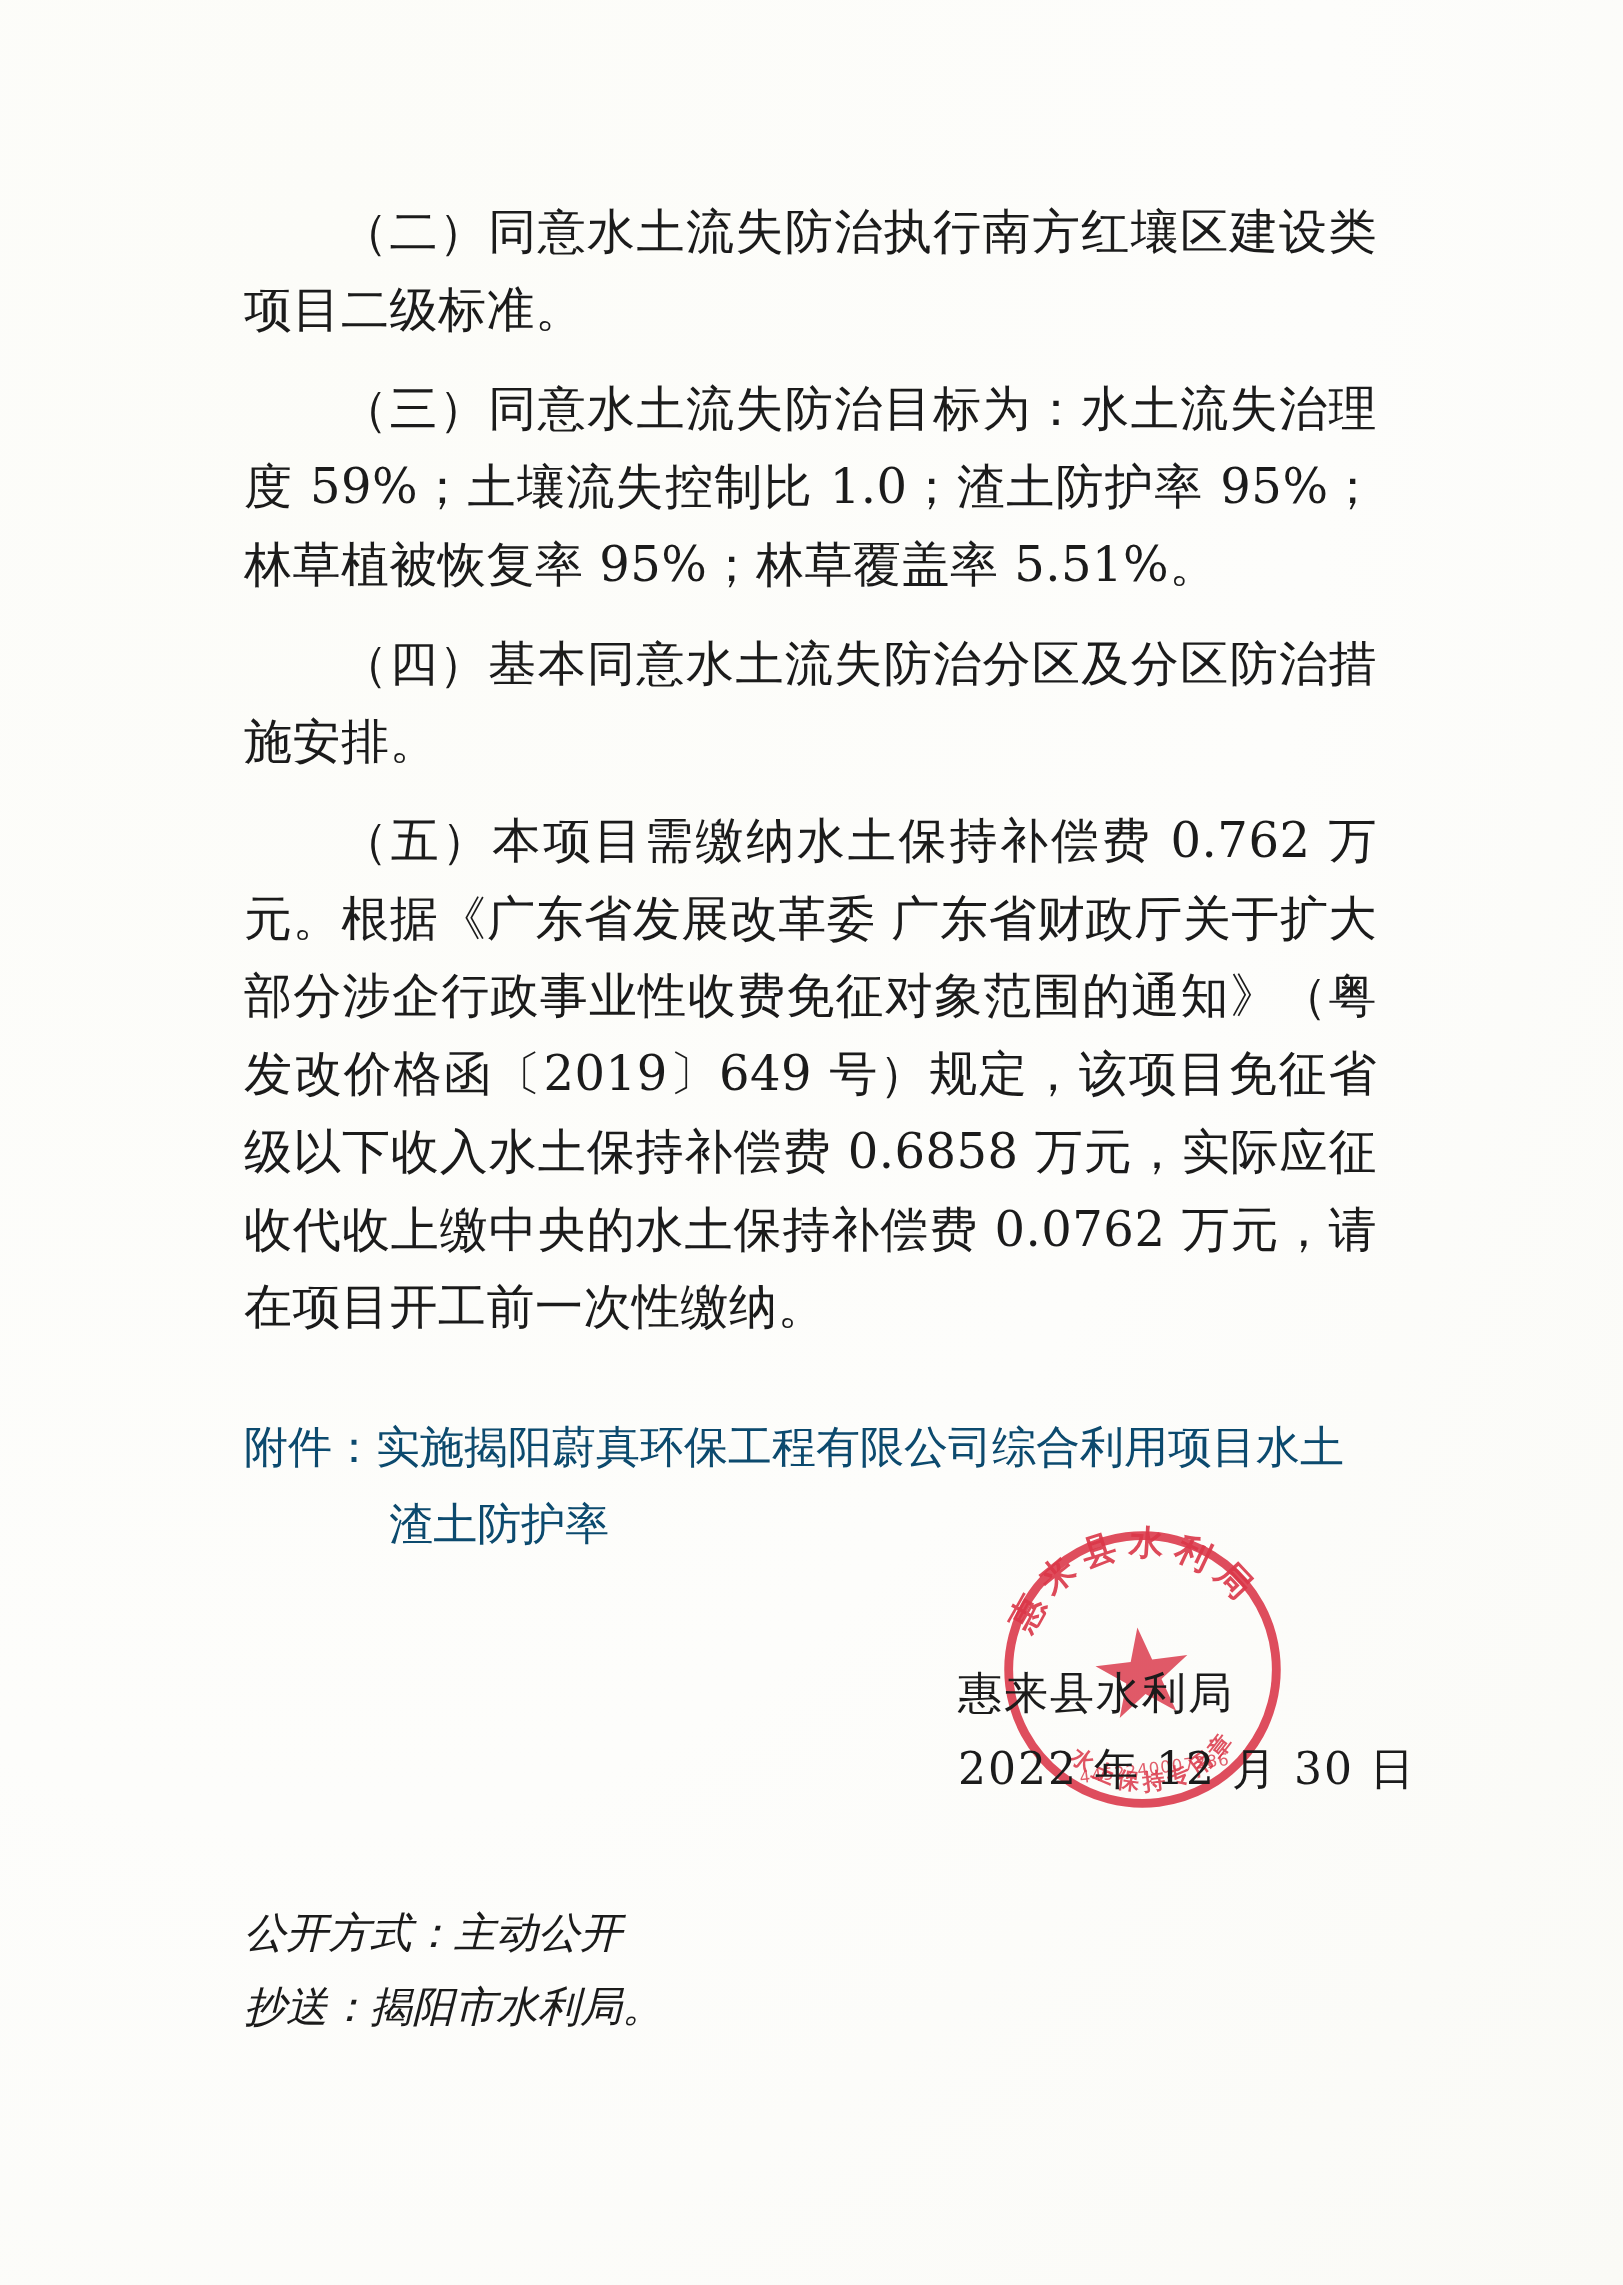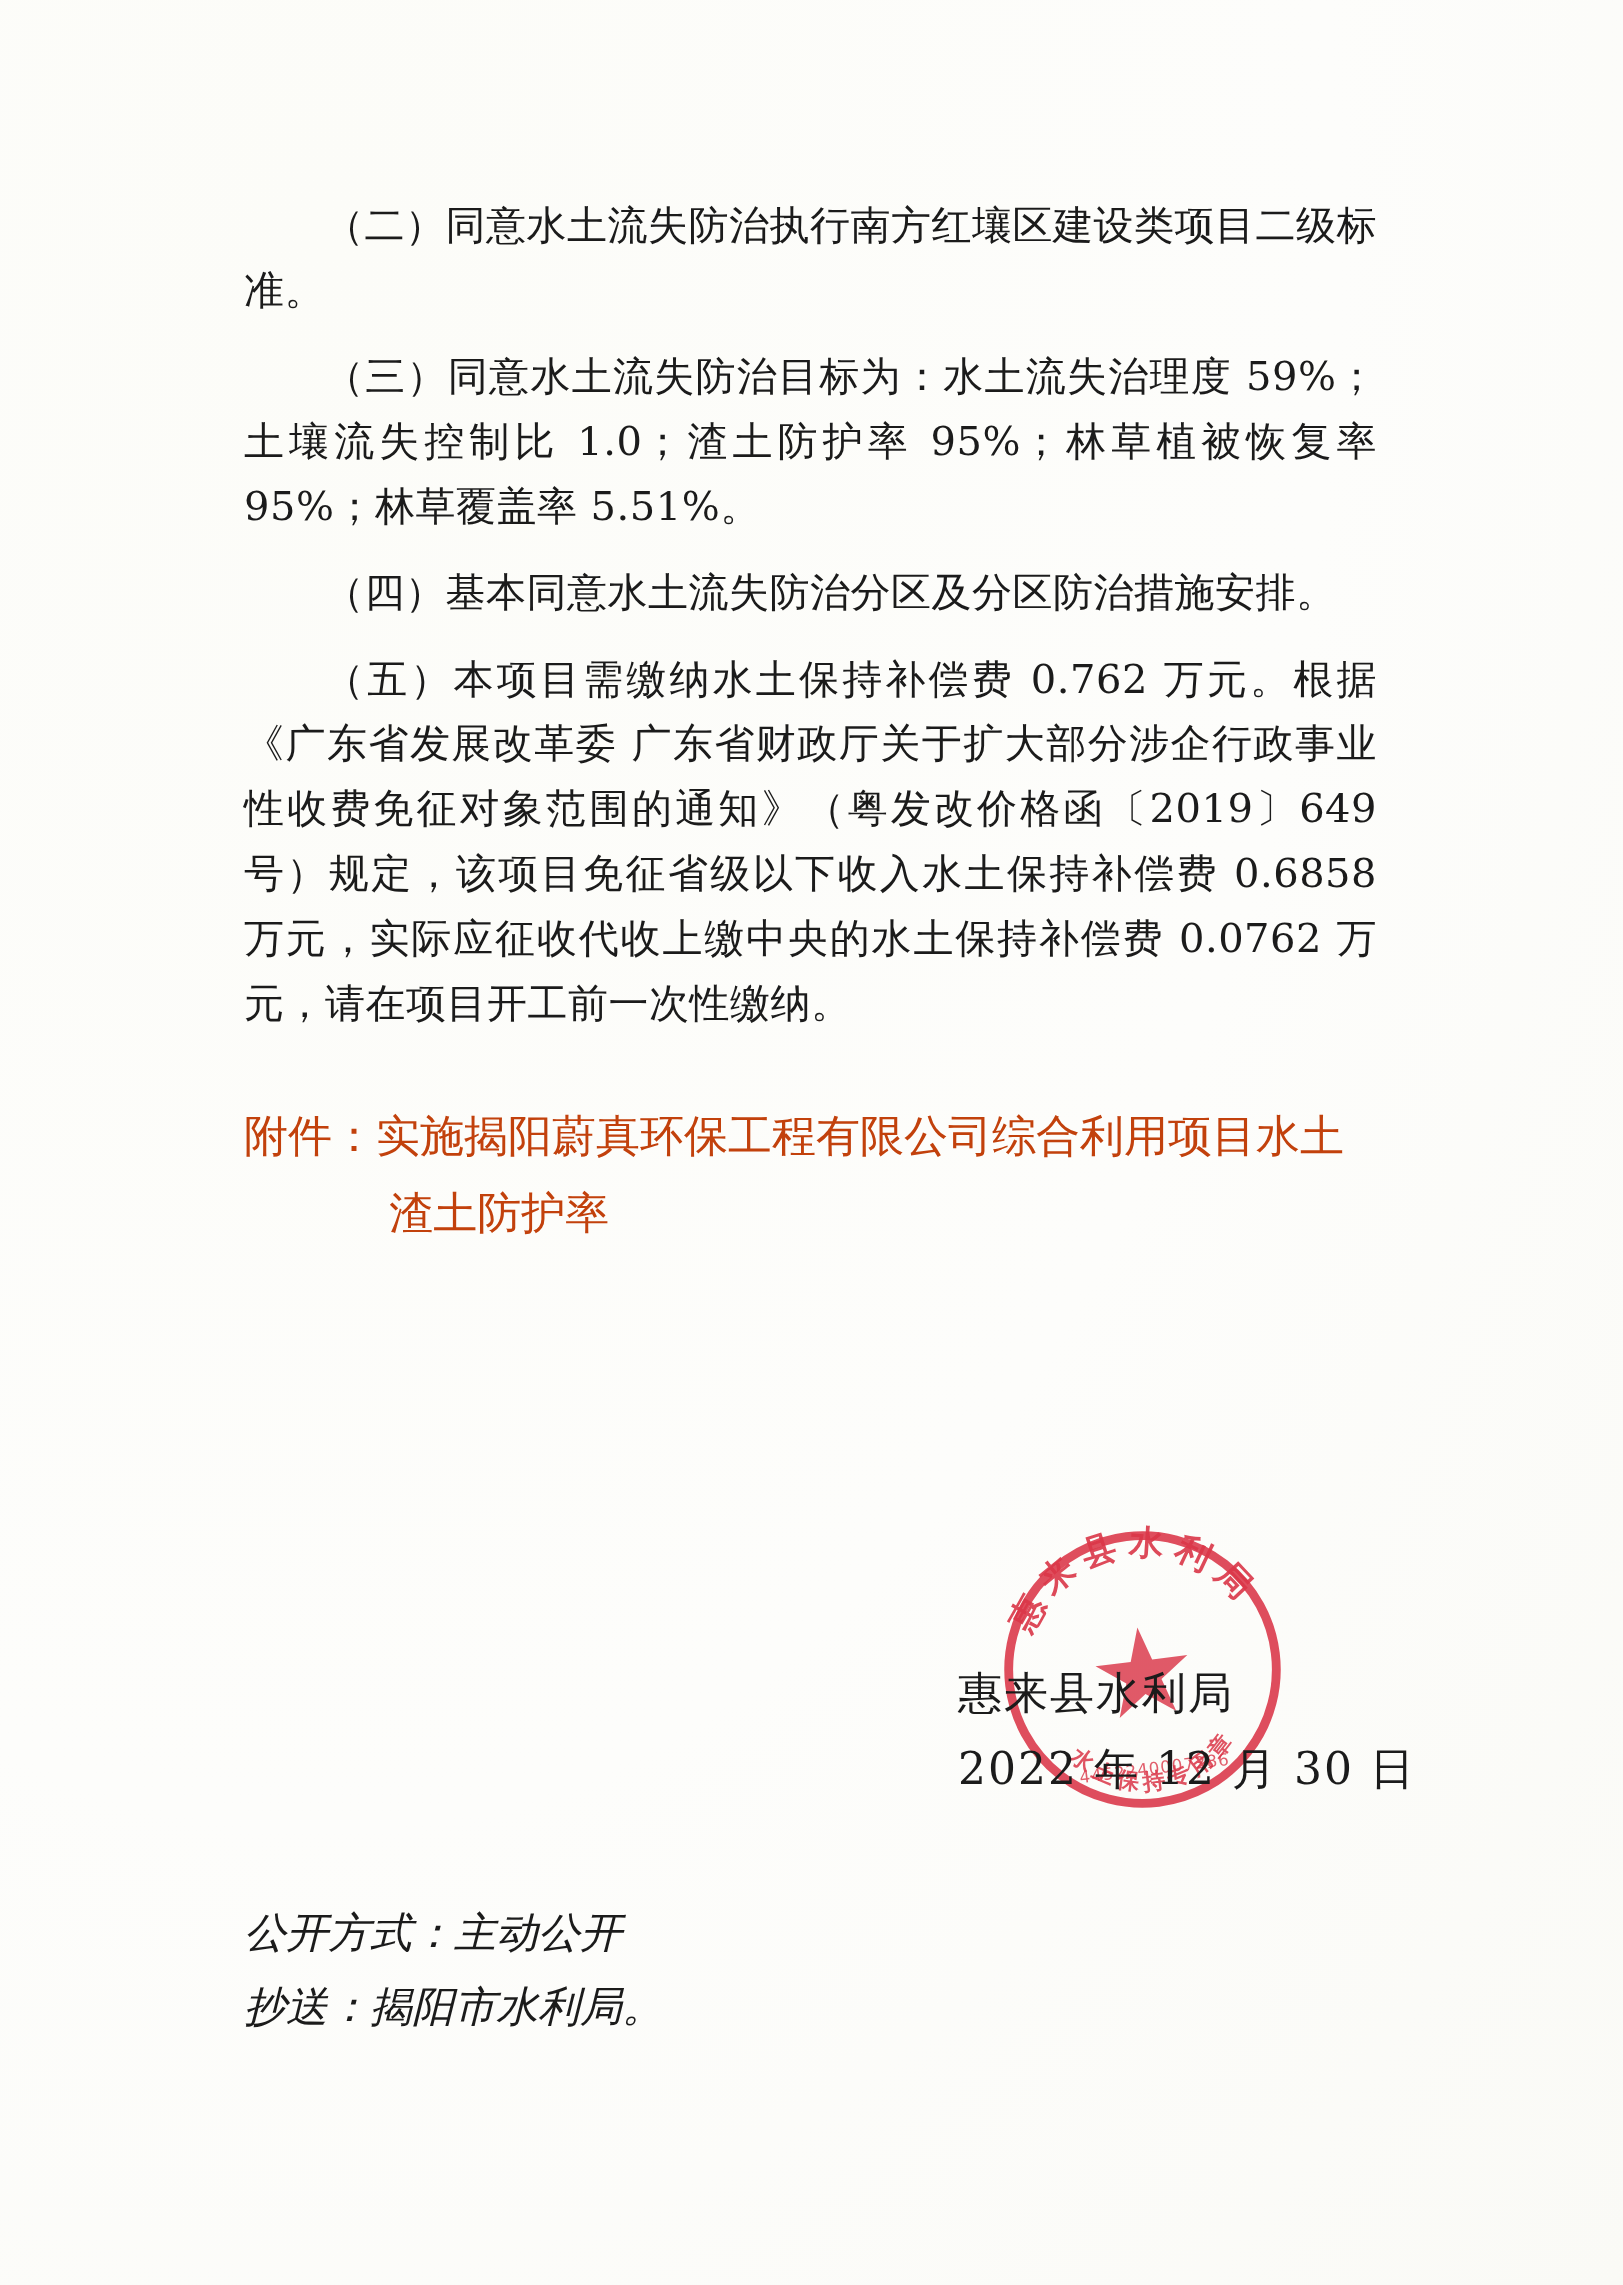--- a/index.html
+++ b/index.html
@@ -28,38 +28,38 @@
     pointer-events: none;
   }
   .body-area {
     position: absolute;
     left: 244px;
     top: 193px;
     width: 1133px;
   }
   p.para {
     margin: 0 0 3.9px 0;
-    font-size: 40px;
+    font-size: 48px;
     line-height: 1.62;
     letter-spacing: 0.5px;
     text-align: justify;
     text-justify: inter-ideograph;
     color: #1b1b1b;
     font-family: "DejaVu Serif", "Liberation Serif", serif;
   }
   p.indent {
     text-indent: 2em;
   }
   .spacer-lg { height: 61px; }
   .spacer-sm { height: 17.7px; }
 
   .attach-block {
     font-size: 44px;
     line-height: 1.62;
-    color: #c2410c;
+    color: #0c4a6e;
   }
   .attach-line1 { margin: 0; }
   .attach-line2 {
     margin: 5.9px 0 0 0;
     padding-left: 3.3em;
   }
 
   
   .sign-block {
     position: absolute;

